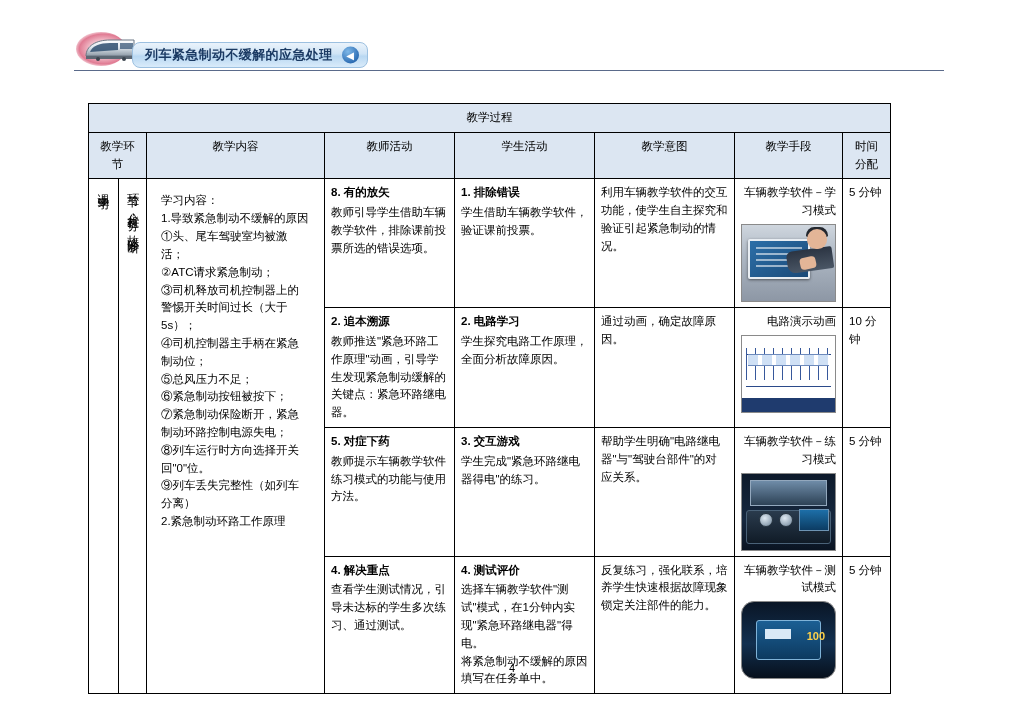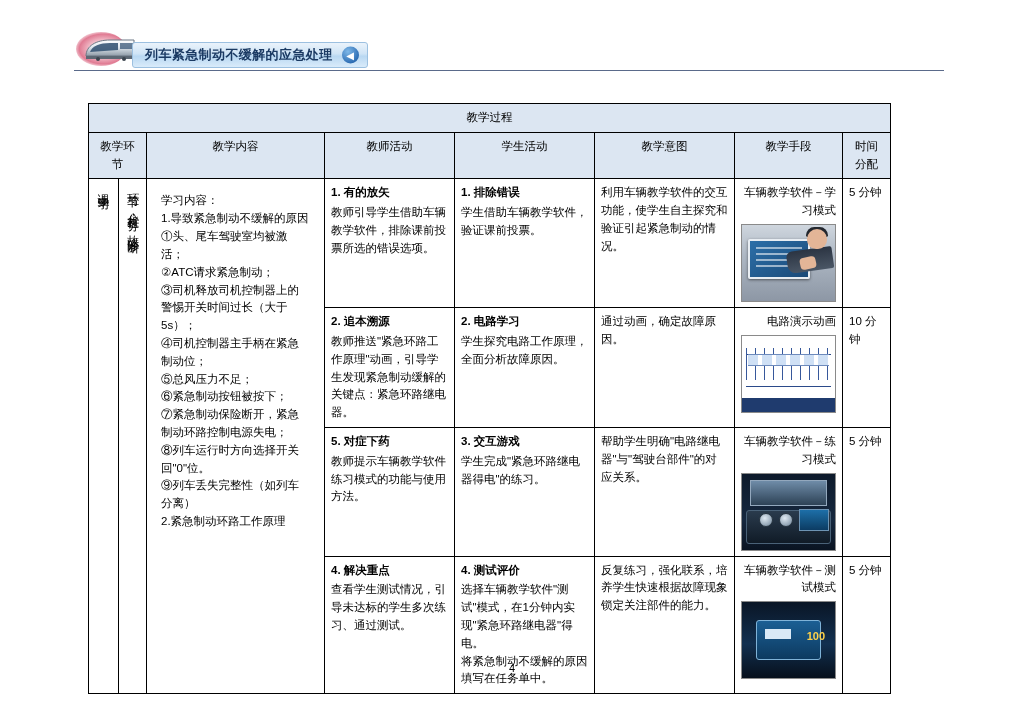--- a/index.html
+++ b/index.html
@@ -54,21 +54,21 @@
   }
   .train-svg { display: block; }
 
   .title-bar {
     position: absolute;
     left: 132px; top: 42px;
     height: 26px;
     padding: 0 34px 0 12px;
     background: linear-gradient(to bottom, #eaf3fb 0%, #cfe4f6 45%, #b9d8f2 55%, #d9ebfa 100%);
     border: 1px solid #9cc0e0;
-    border-radius: 3px;
+    border-radius: 8px;
     display: flex;
     align-items: center;
   }
   .title-bar .title-text {
     font-size: 13px;
     color: #1b3a63;
     font-weight: bold;
     letter-spacing: 0.4px;
     white-space: nowrap;
   }
@@ -243,21 +243,21 @@
     border: 1px solid #25323e;
   }
   .t3 .g1 { left: 12px; bottom: 16px; }
   .t3 .g2 { left: 32px; bottom: 16px; }
   .t3 .scr {
     position: absolute; left: 52px; bottom: 12px; width: 30px; height: 22px;
     background: linear-gradient(to bottom, #1d6fa8, #0c3c63);
     border: 1px solid #6d93b3;
   }
 
-  .t4 { background: linear-gradient(to bottom, #0a1626 0%, #123050 55%, #07101c 100%); }
+  .t4 { background: linear-gradient(to bottom, #0a1626 0%, #123050 55%, #07101c 100%); border-radius: 13px; }
   .t4 .card {
     position: absolute; left: 14px; top: 18px; right: 14px; height: 40px;
     background: linear-gradient(to bottom, #1b5f94, #0d3a60);
     border: 1px solid #7fb3d8;
     border-radius: 3px;
   }
   .t4 .card:after {
     content: ""; position: absolute; left: 8px; top: 8px; width: 26px; height: 10px;
     background: #d9e9f6;
   }
@@ -356,21 +356,21 @@
 ③司机释放司机控制器上的警惕开关时间过长（大于5s）；
 ④司机控制器主手柄在紧急制动位；
 ⑤总风压力不足；
 ⑥紧急制动按钮被按下；
 ⑦紧急制动保险断开，紧急制动环路控制电源失电；
 ⑧列车运行时方向选择开关回"0"位。
 ⑨列车丢失完整性（如列车分离）
 2.紧急制动环路工作原理</div>
         </td>
         <td>
-          <span class="act-title">1. 有的放矢</span>
+          <span class="act-title">8. 有的放矢</span>
           <span>教师引导学生借助车辆教学软件，排除课前投票所选的错误选项。</span>
         </td>
         <td>
           <span class="act-title">1. 排除错误</span>
           <span>学生借助车辆教学软件，验证课前投票。</span>
         </td>
         <td>
           <span>利用车辆教学软件的交互功能，使学生自主探究和验证引起紧急制动的情况。</span>
         </td>
         <td class="media-cell">

